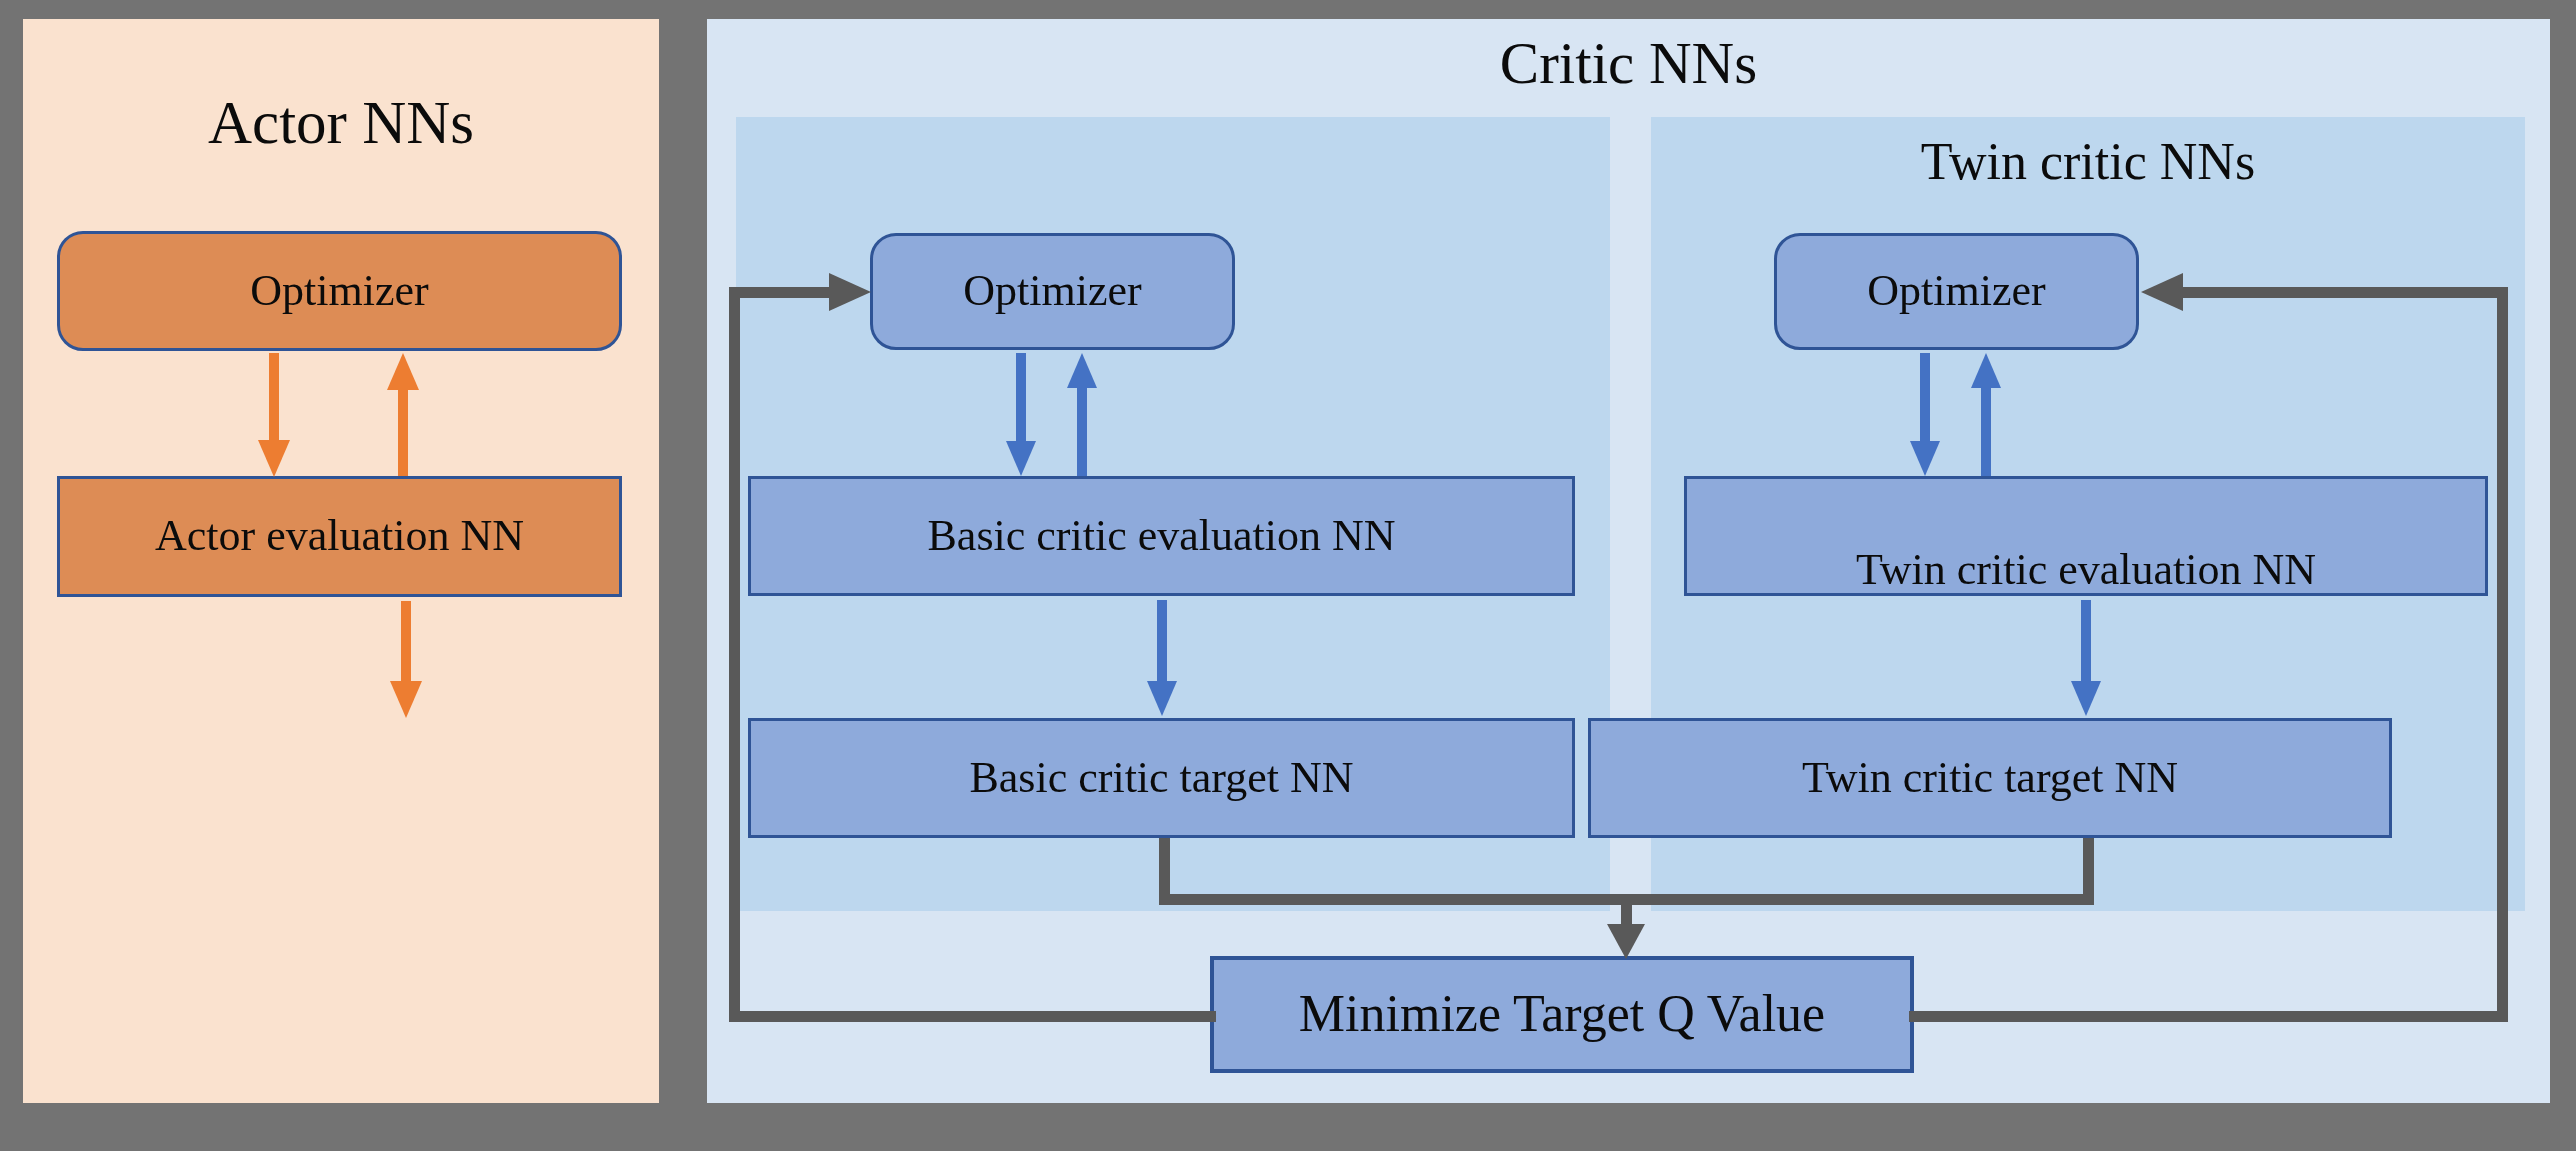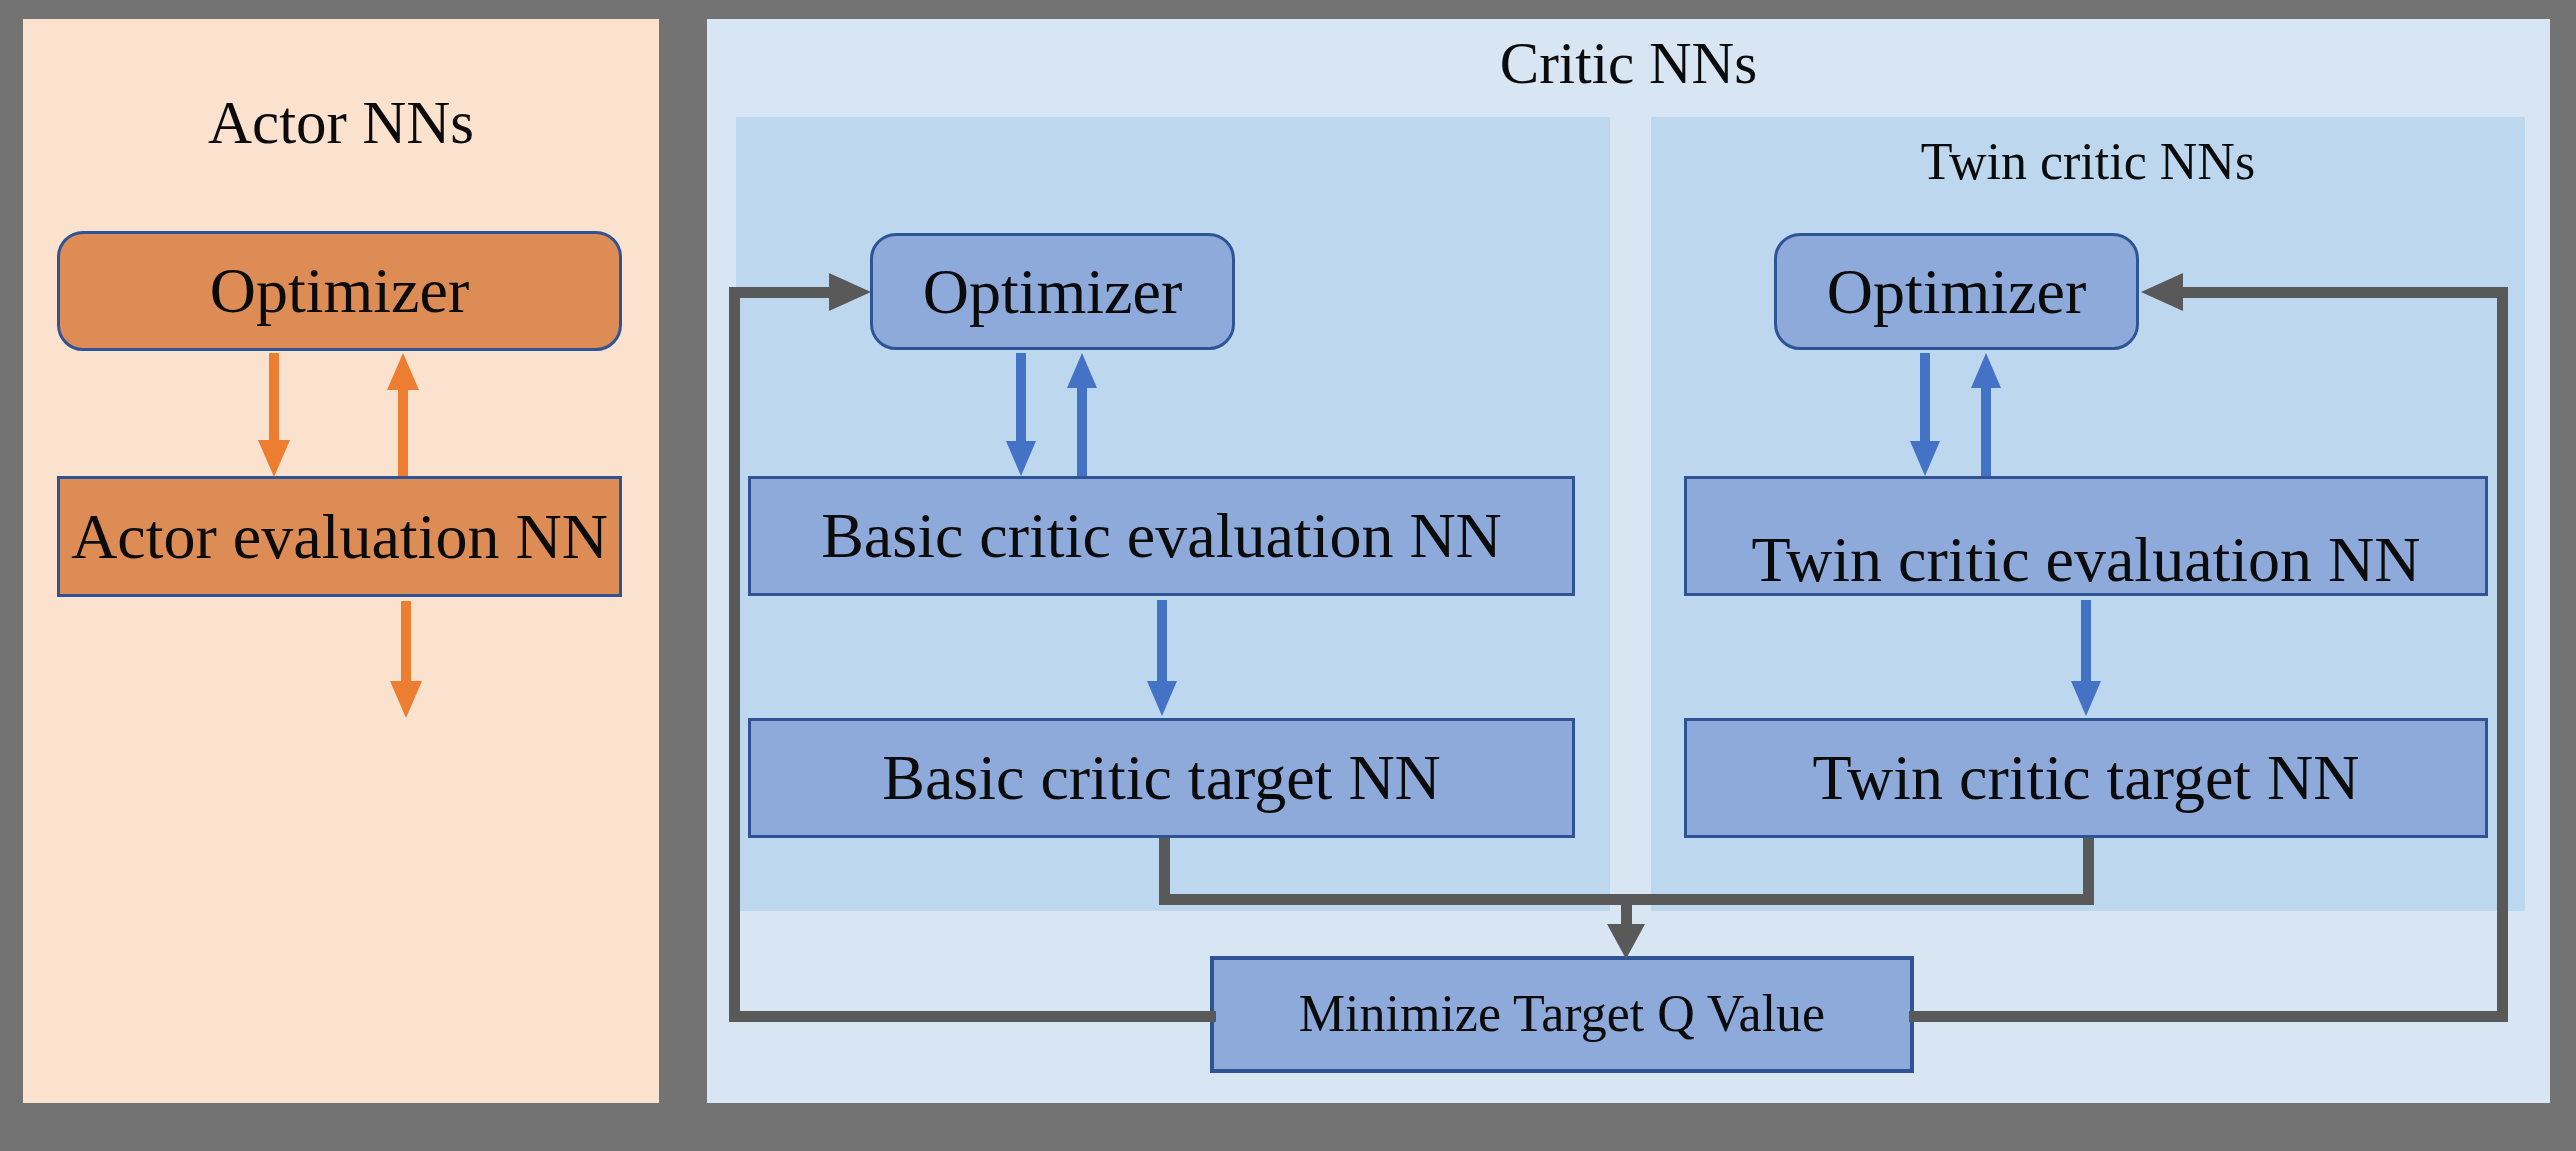--- a/index.html
+++ b/index.html
@@ -27,36 +27,36 @@
 
   .title { position: absolute; text-align: center; font-size: 61px; line-height: 1.1; }
   .actor-title  { left: 23px;  top: 89px;  width: 636px; }
   .critic-title { left: 707px; top: 31px;  width: 1843px; font-size: 59px; }
   .sub-title    { font-size: 52px; top: 133px; width: 874px; }
   .sub-title.basic { left: 736px; }
   .sub-title.twin  { left: 1651px; }
 
   .nnbox {
     position: absolute; display: flex; align-items: center; justify-content: center;
-    border: 3.7px solid var(--navy); font-size: 64px; text-align: center; line-height: 1.05;
+    border: 3.7px solid var(--navy); font-size: 44px; text-align: center; line-height: 1.05;
   }
   .nnbox.orange { background: var(--orange-fill); }
   .nnbox.blue   { background: var(--box-blue); }
   .rounded { border-radius: 26px; }
 
   .actor-opt    { left: 57px; top: 231px; width: 565px; height: 120px; }
   .actor-eval   { left: 57px; top: 476px; width: 565px; height: 121px; text-align: right; }
   .actor-target { left: 57px; top: 718px; width: 565px; height: 118px; }
 
   .basic-opt    { left: 870px;  top: 233px; width: 365px; height: 117px; }
   .twin-opt     { left: 1774px; top: 233px; width: 365px; height: 117px; }
   .basic-eval   { left: 748px;  top: 476px; width: 827px; height: 120px; }
   .basic-target { left: 748px;  top: 718px; width: 827px; height: 120px; }
   .twin-eval    { left: 1684px; top: 476px; width: 804px; height: 120px; align-items: flex-end; }
-  .twin-target  { left: 1684px; top: 718px; width: 804px; height: 120px; }
+  .twin-target  { left: 1588px; top: 718px; width: 804px; height: 120px; }
 
   .minimize-box { left: 1210px; top: 956px; width: 704px; height: 117px; border-width: 4.6px; font-size: 52px; }
 
   
   .shaft { position: absolute; }
   .shaft.orange { background: var(--orange-arrow); }
   .shaft.blue   { background: var(--blue-arrow); }
   .shaft.gray   { background: var(--gray-line); }
   .head { position: absolute; width: 0; height: 0; }
   .head.down.orange { border-left: 16.6px solid transparent; border-right: 16.6px solid transparent; border-top: 37px solid var(--orange-arrow); }

